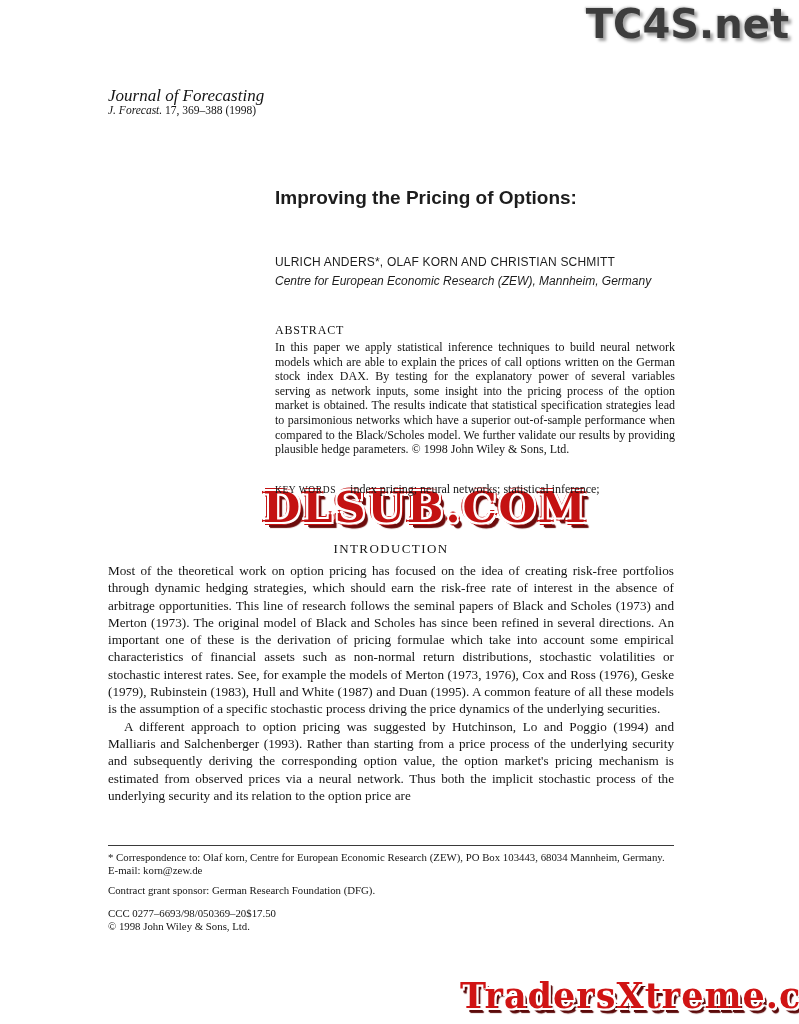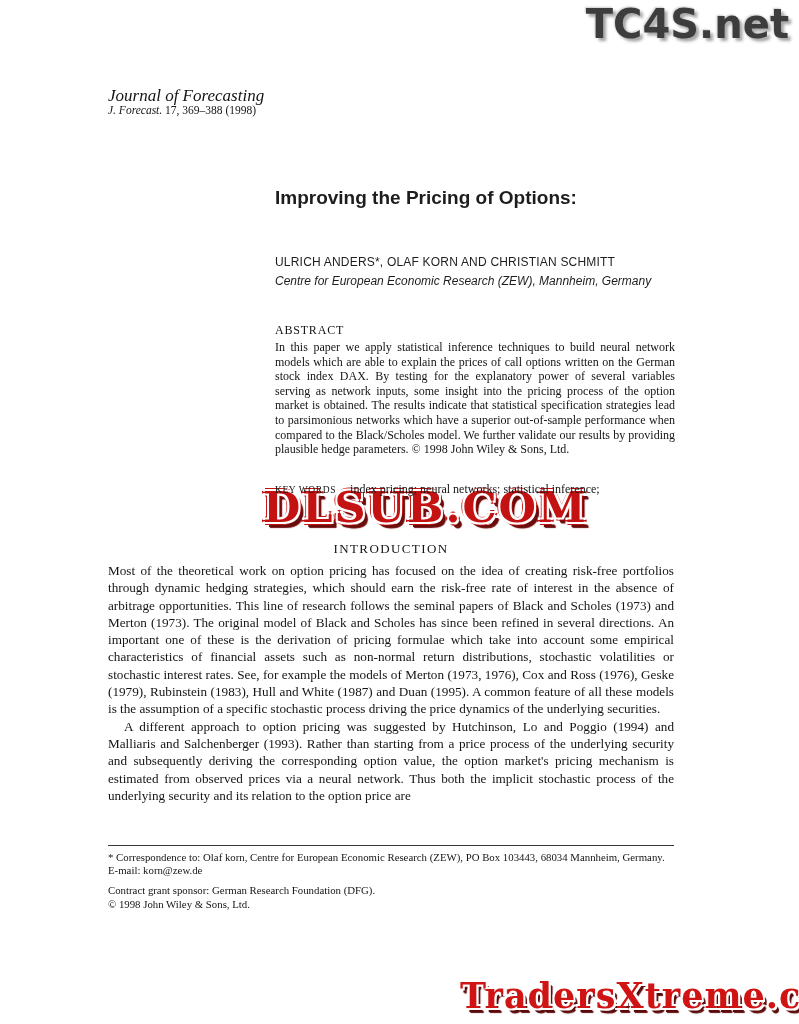--- a/index.html
+++ b/index.html
@@ -139,16 +139,17 @@
   <div class="intro-heading">INTRODUCTION</div>
   <div class="body-text">
     <p>Most of the theoretical work on option pricing has focused on the idea of creating risk-free portfolios through dynamic hedging strategies, which should earn the risk-free rate of interest in the absence of arbitrage opportunities. This line of research follows the seminal papers of Black and Scholes (1973) and Merton (1973). The original model of Black and Scholes has since been refined in several directions. An important one of these is the derivation of pricing formulae which take into account some empirical characteristics of financial assets such as non-normal return distributions, stochastic volatilities or stochastic interest rates. See, for example the models of Merton (1973, 1976), Cox and Ross (1976), Geske (1979), Rubinstein (1983), Hull and White (1987) and Duan (1995). A common feature of all these models is the assumption of a specific stochastic process driving the price dynamics of the underlying securities.</p>
     <p>A different approach to option pricing was suggested by Hutchinson, Lo and Poggio (1994) and Malliaris and Salchenberger (1993). Rather than starting from a price process of the underlying security and subsequently deriving the corresponding option value, the option market's pricing mechanism is estimated from observed prices via a neural network. Thus both the implicit stochastic process of the underlying security and its relation to the option price are</p>
   </div>
 
   <div class="footnote-rule"></div>
   <div class="footnotes">
     <p class="fn">* Correspondence to: Olaf korn, Centre for European Economic Research (ZEW), PO Box 103443, 68034 Mannheim, Germany. E-mail: korn@zew.de</p>
     <p class="fn fn-grant">Contract grant sponsor: German Research Foundation (DFG).</p>
+    <p class="fn fn-ccc">CCC 0277–6693/98/050369–20$17.50</p>
     <p class="fn">© 1998 John Wiley &amp; Sons, Ltd.</p>
   </div>
 
 </div>
 
 </body></html>

